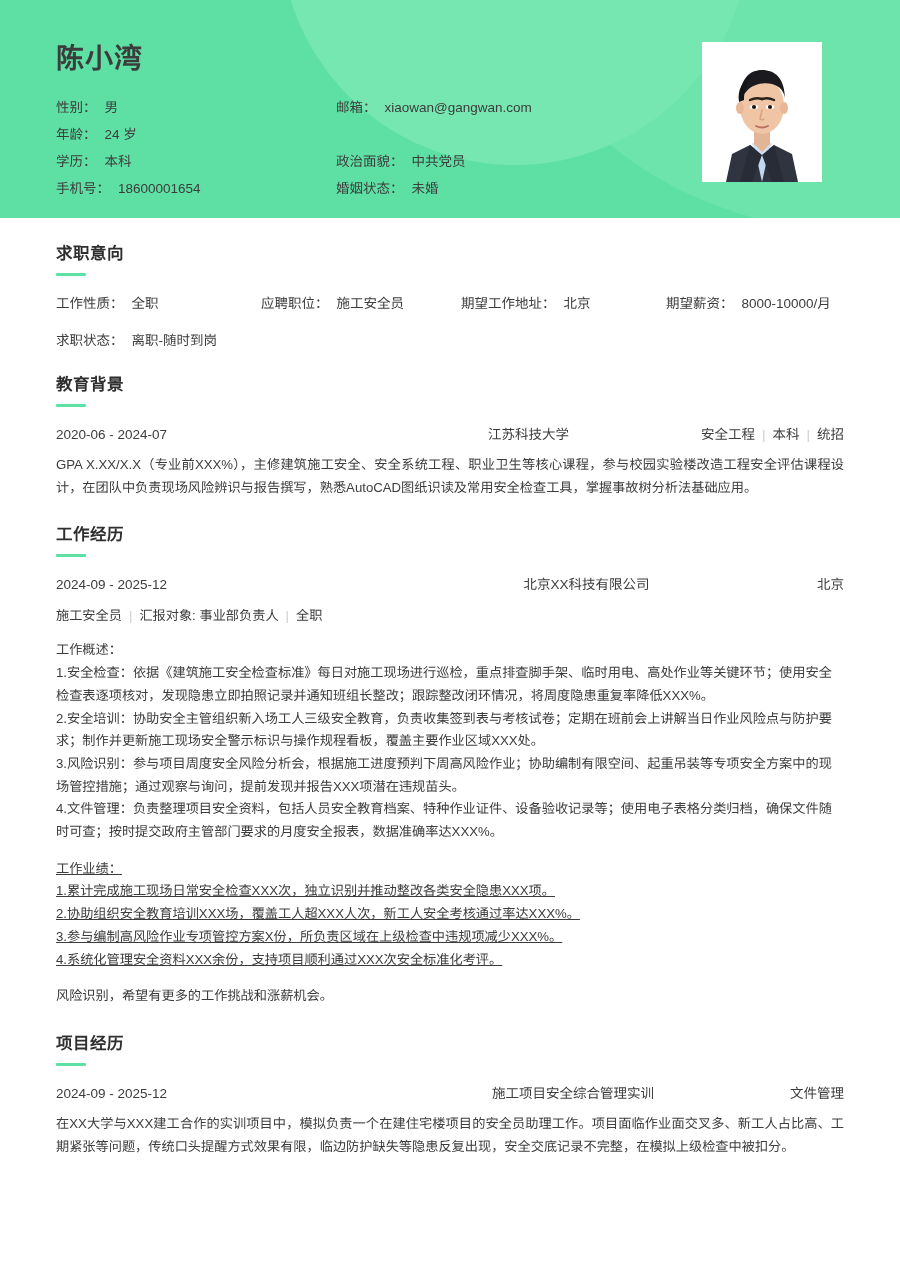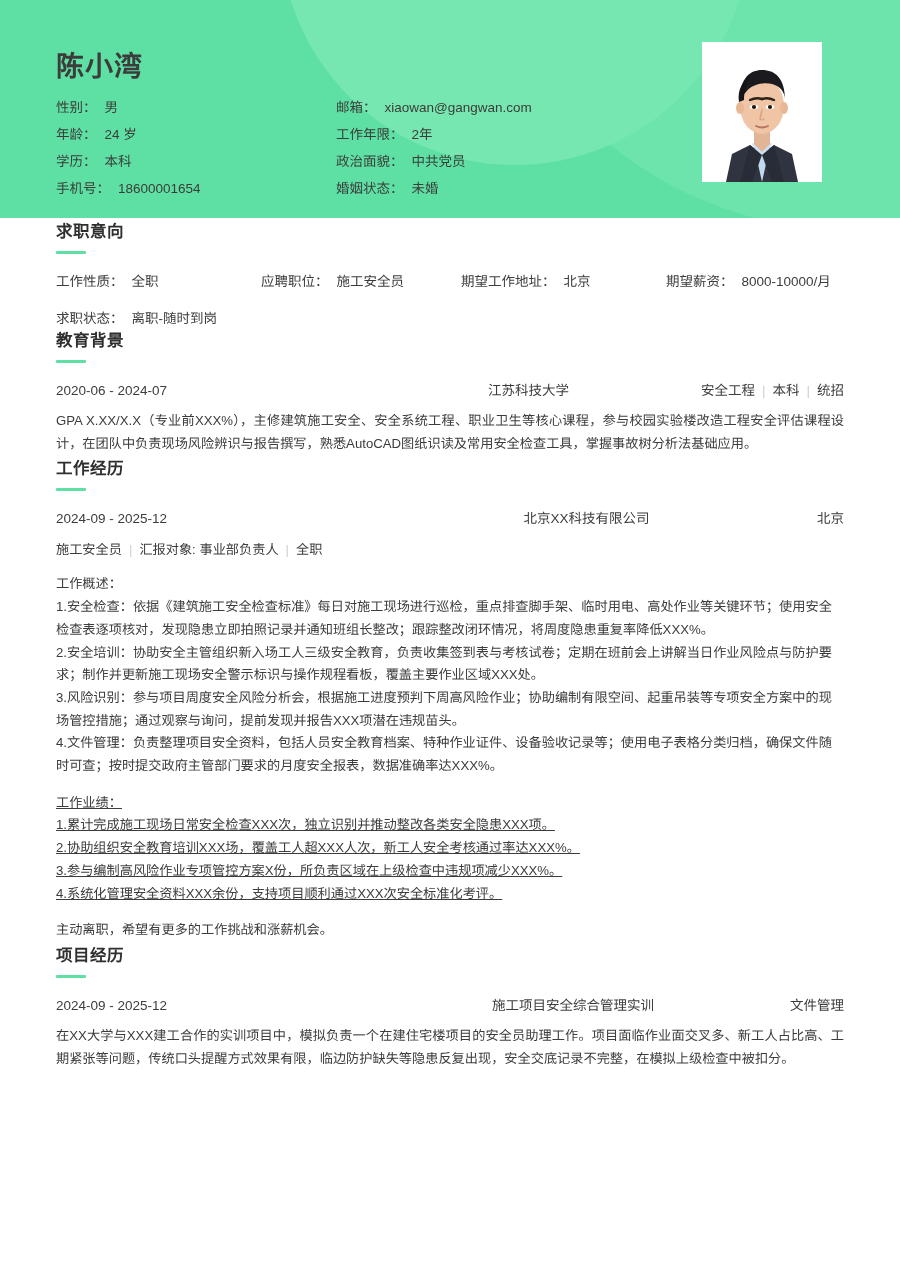--- a/index.html
+++ b/index.html
@@ -22,21 +22,21 @@
     background:#5ee0a4;
     overflow:hidden;
   }
   .deco { position:absolute; border-radius:50%; background:#76e7b1; pointer-events:none; }
   .deco-1 { width:470px; height:470px; right:150px; top:-305px; }
   .deco-2 { width:760px; height:760px; right:-330px; top:-530px; background:#6ce4ac; }
   .header-inner { position:relative; z-index:2; height:100%; }
 
   .name {
     position:absolute;
-    left:56px; top:44px;
+    left:56px; top:36px;
     font-size:28px;
     font-weight:bold;
     color:#3c3c3c;
     letter-spacing:1px;
   }
   .hdr-fields {
     position:absolute;
     left:56px; top:94px;
     width:620px;
   }
@@ -51,21 +51,21 @@
     width:120px; height:140px;
     background:#ffffff;
     overflow:hidden;
     z-index:3;
   }
   .photo svg { display:block; width:120px; height:140px; }
 
   
   .content { padding:0 56px 26px 56px; }
 
-  .section { }
+  .section { padding-top:22px; }
   .section-title {
     font-size:16.5px;
     font-weight:bold;
     color:#2f2f2f;
     letter-spacing:0.5px;
   }
   .section-rule {
     width:30px; height:3px;
     background:#5ee0a4;
     margin-top:9px;
@@ -143,24 +143,20 @@
           </div>
           <div class="hdr-cell">
             <span class="lbl">邮箱：</span>
             <span class="val">xiaowan@gangwan.com</span>
           </div>
         </div>
         <div class="hdr-row">
           <div class="hdr-cell">
             <span class="lbl">年龄：</span>
             <span class="val">24 岁</span>
-          </div>
-          <div class="hdr-cell">
-            <span class="lbl">工作年限：</span>
-            <span class="val">2年</span>
           </div>
         </div>
         <div class="hdr-row">
           <div class="hdr-cell">
             <span class="lbl">学历：</span>
             <span class="val">本科</span>
           </div>
           <div class="hdr-cell">
             <span class="lbl">政治面貌：</span>
             <span class="val">中共党员</span>
@@ -299,21 +295,21 @@
       <div class="gap"></div>
 
       <div class="block tight">
         <span class="bl">工作业绩：</span>
         <span class="bl">1.累计完成施工现场日常安全检查XXX次，独立识别并推动整改各类安全隐患XXX项。</span>
         <span class="bl">2.协助组织安全教育培训XXX场，覆盖工人超XXX人次，新工人安全考核通过率达XXX%。</span>
         <span class="bl">3.参与编制高风险作业专项管控方案X份，所负责区域在上级检查中违规项减少XXX%。</span>
         <span class="bl">4.系统化管理安全资料XXX余份，支持项目顺利通过XXX次安全标准化考评。</span>
       </div>
 
-      <div class="note">主动离职，希望有更多的工作挑战和涨薪机会。</div>
+      <div class="note">风险识别，希望有更多的工作挑战和涨薪机会。</div>
     </div>
 
     <div class="section">
       <div class="section-title">项目经历</div>
       <div class="section-rule"></div>
 
       <div class="entry-head">
         <div class="eh-date">2024-09 - 2025-12</div>
         <div class="eh-org-edu">施工项目安全综合管理实训</div>
         <div class="eh-right">文件管理</div>

